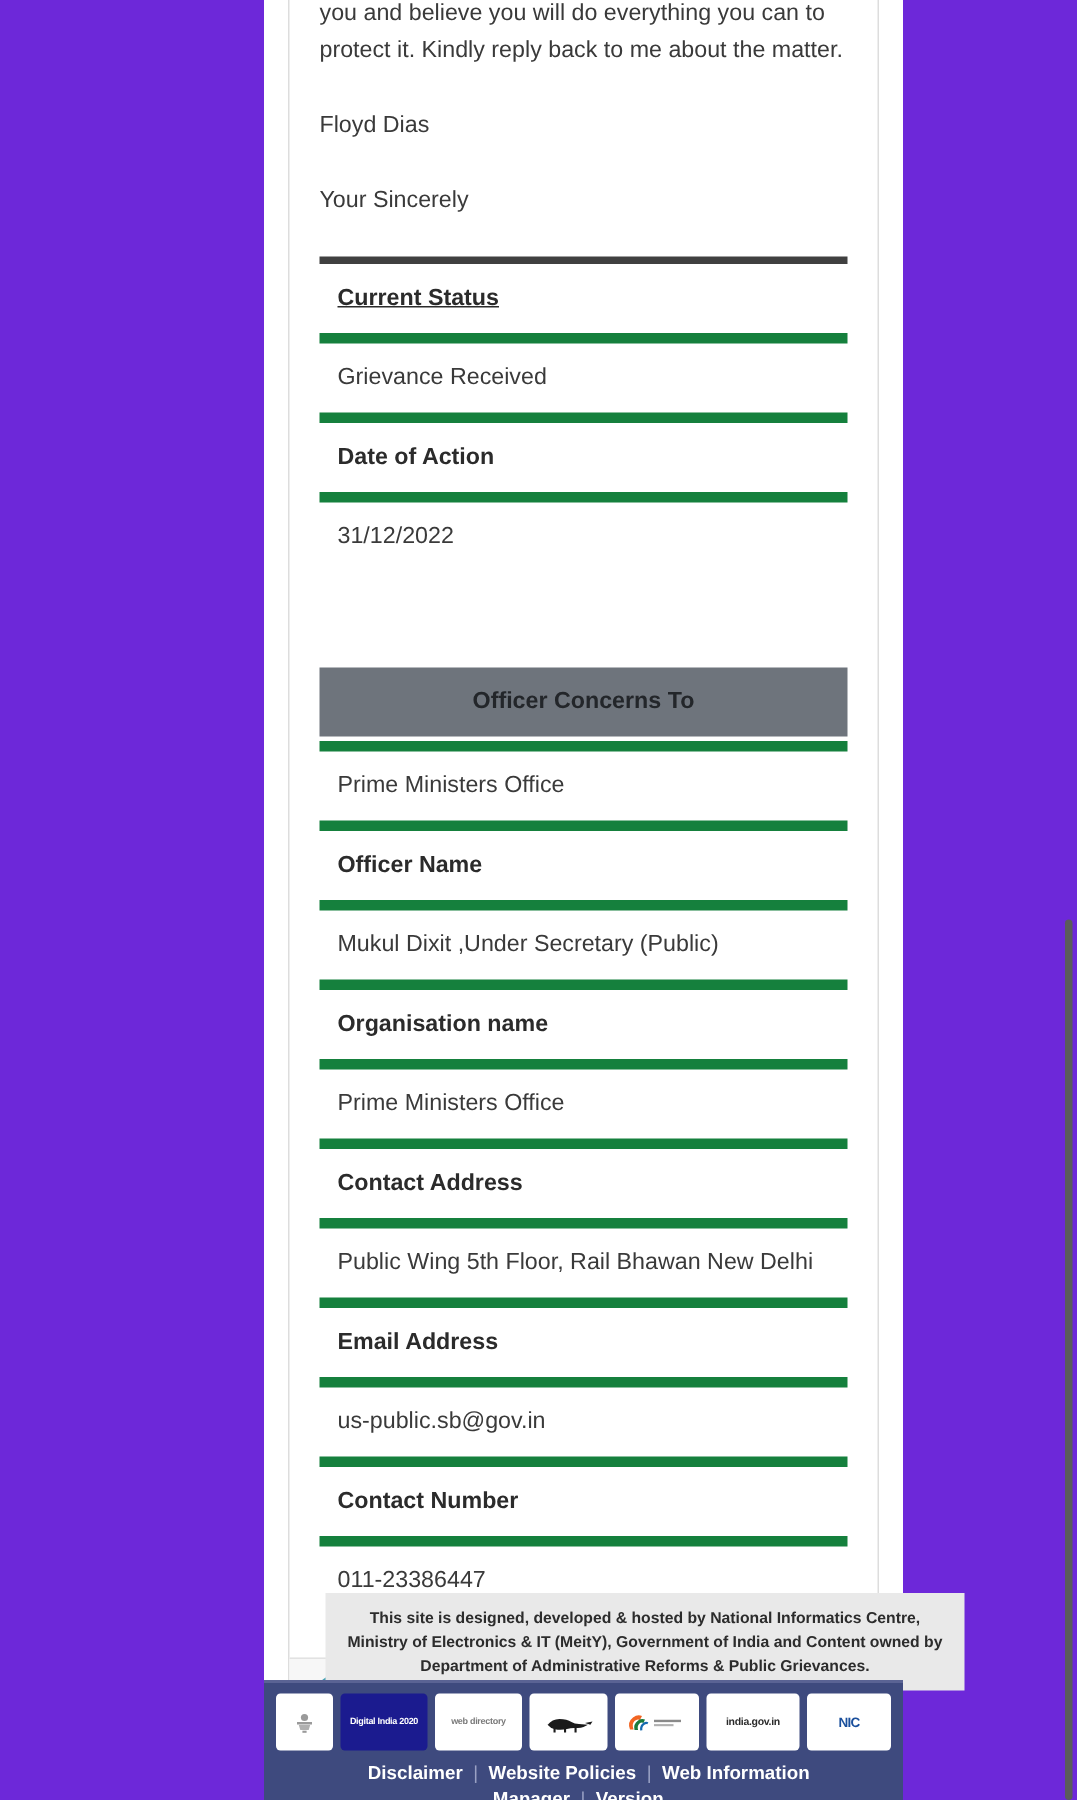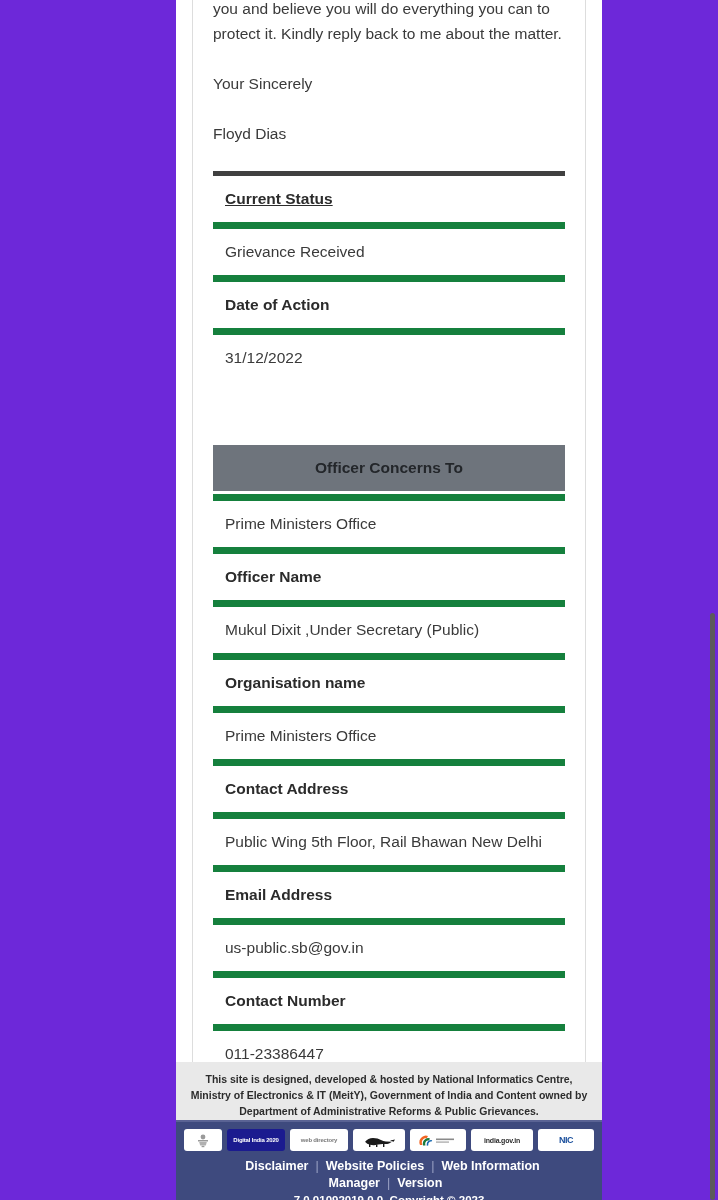--- a/index.html
+++ b/index.html
@@ -100,39 +100,40 @@
 
   
   .credit {
     background: #e9e9e9;
     color: #2c2c2c;
     font-size: 10.5px;
     font-weight: bold;
     line-height: 16px;
     text-align: center;
     padding: 9px 14px 8px 14px;
+    margin-left: 41px;
   }
 
   
   .bluefoot {
     background: #3e4a7e;
     border-top: 2px solid #5a6394;
     padding: 7px 6px 9px 6px;
   }
   .logorow {
     display: flex;
     justify-content: space-between;
     align-items: center;
     gap: 5px;
     padding: 0 2px;
   }
   .logo {
     background: #ffffff;
     border-radius: 3px;
-    height: 22px;
+    height: 38px;
     display: flex;
     align-items: center;
     justify-content: center;
     overflow: hidden;
     flex: 1 1 auto;
   }
   .logo svg, .logo .txt { display: block; }
   .logo .txt {
     font-size: 6px;
     font-weight: bold;
@@ -176,22 +177,22 @@
 
 <div id="page">
 
   <div class="page-col">
 
     <div class="panel">
       <div class="panel-body">
 
         <div class="letter">
           <p>you and believe you will do everything you can to protect it. Kindly reply back to me about the matter.</p>
+          <p>Floyd Dias</p>
           <p>Your Sincerely</p>
-          <p>Floyd Dias</p>
         </div>
 
         <table class="dtable">
           <tbody>
             <tr class="k first">
               <td>Current Status</td>
             </tr>
             <tr>
               <td>Grievance Received</td>
             </tr>

